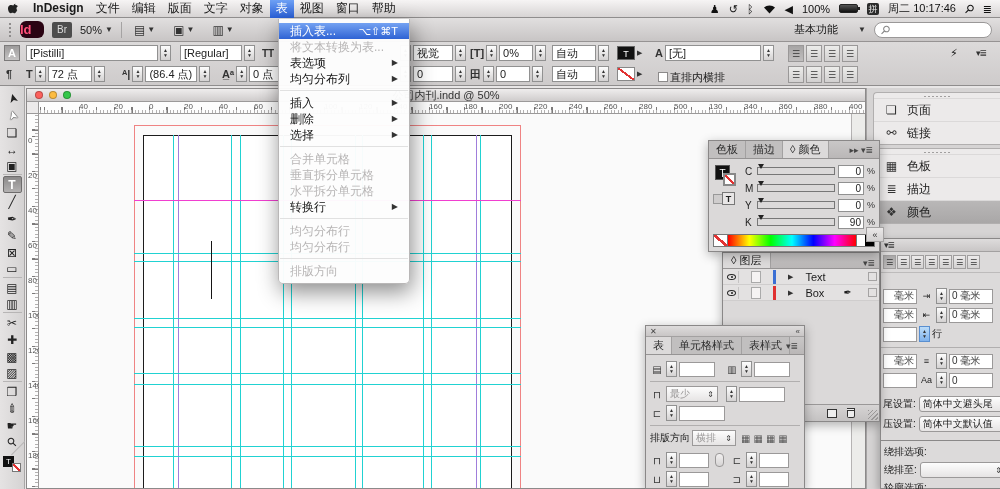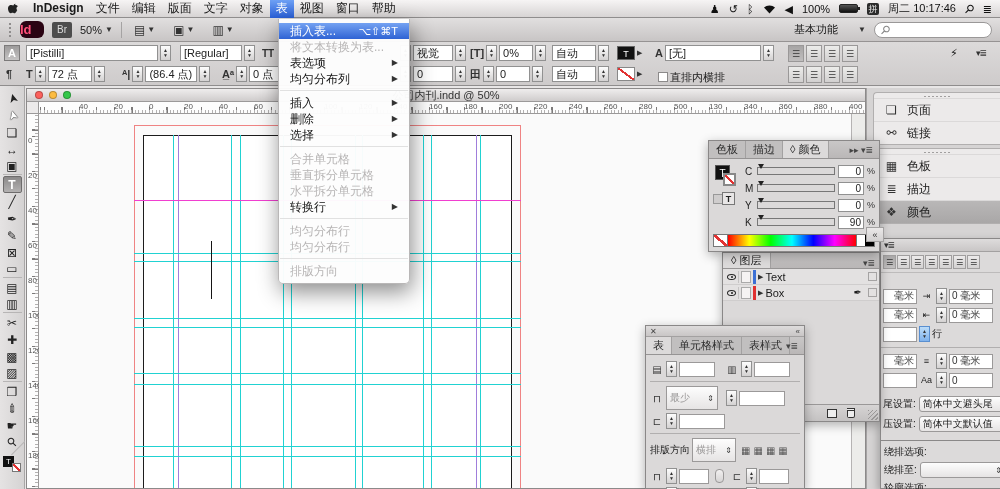--- a/index.html
+++ b/index.html
@@ -147,21 +147,21 @@
 .sunit{font-size:9px;color:#333}
 .spectrum{display:flex;margin:3px 4px 4px 4px;height:13px;border:1px solid #777}
 .spec-none{width:14px;background:linear-gradient(to top right,rgba(0,0,0,0) 42%,#e23333 42%,#e23333 58%,rgba(0,0,0,0) 58%),#fff;border-right:1px solid #777}
 .spec-grad{flex:1;background:linear-gradient(90deg,#f00,#ff0,#0f0,#0ff,#00f,#f0f,#f00)}
 .spec-w{width:9px;background:#fff;border-left:1px solid #777}
 .spec-b{width:9px;background:#000}
 
 
 .lheader{height:16px;background:linear-gradient(#c9c7c7,#b9b6b6);border-bottom:1px solid #969494;display:flex;align-items:flex-end}
 .ltab{height:15px;line-height:15px;background:#dcdada;padding:0 8px;font-size:11px;border-right:1px solid #a3a1a1}
-.lrow{height:16px;display:flex;align-items:center;gap:2px;border-bottom:1px solid #cfcdcd;padding:0 2px;font-size:11px;background:#e3e1e1}
+.lrow{height:16px;display:flex;align-items:center;gap:12px;border-bottom:1px solid #cfcdcd;padding:0 2px;font-size:11px;background:#e3e1e1}
 .eye{width:14px;height:12px;border-right:1px solid #c5c3c3;display:flex;align-items:center;justify-content:center}
 .eye i{display:block;width:9px;height:6px;border:1px solid #222;border-radius:50%;position:relative}
 .eye i::after{content:"";position:absolute;left:2.5px;top:1.5px;width:2px;height:2px;background:#222;border-radius:50%}
 .lcheck{width:10px;height:12px;border:1px solid #aaa;background:#f5f3f3}
 .lbar{width:3px;height:14px;background:var(--c)}
 .ltri{font-size:7px;color:#333}
 .lsq{width:9px;height:9px;border:1px solid #a5a3a3;margin-left:auto}
 .lpen{display:none;font-size:10px;margin-left:auto}
 .haspen .lpen{display:block}
 .haspen .lsq{margin-left:4px}
@@ -170,21 +170,21 @@
 .npage{width:10px;height:9px;border:1px solid #333;background:#eee}
 .trash{width:8px;height:10px;border:1px solid #333;border-top:3px double #333;border-radius:0 0 2px 2px;background:#eee}
 .grip{position:absolute;right:1px;bottom:1px;width:10px;height:10px;
   background:repeating-linear-gradient(135deg,#9a9898 0 1px,transparent 1px 3px)}
 
 
 .tbody{padding:3px 4px;font-size:10px}
 .trow{display:flex;align-items:center;gap:2px;margin:3px 0}
 .tic{width:14px;font-size:10px;color:#333;text-align:center}
 .fld2{height:15px;border:1px solid #9b9999;background:#fff;width:36px}
-.cmb{height:24px;border:1px solid #9b9999;background:linear-gradient(#fdfdfd,#e6e4e4);color:#9a9898;
+.cmb{height:16px;border:1px solid #9b9999;background:linear-gradient(#fdfdfd,#e6e4e4);color:#9a9898;
   display:flex;align-items:center;justify-content:space-between;padding:0 3px;font-size:10px}
 .tsep{border-top:1px solid #b1afaf;margin:4px 0}
 .gridic{font-size:10px;color:#555;margin-left:3px}
 .linkic{width:9px;height:14px;border:1px solid #9a9898;border-radius:4px;background:linear-gradient(#f2f0f0,#d6d4d4);margin:0 4px}
 
 
 .dockbg{position:absolute;left:866px;top:88px;width:134px;height:401px;z-index:8;background:#d6d4d4;border-left:1px solid #a5a3a3}
 .dgroup{position:absolute;left:6px;right:0;background:#eceaea;border:1px solid #b1afaf;border-right:none;border-radius:4px 0 0 4px;padding-top:5px}
 .dgroup::before{content:"";display:block;position:absolute;top:2px;left:50%;margin-left:-14px;width:28px;height:3px;
   background-image:radial-gradient(#a19f9f 35%,transparent 40%);background-size:4px 3px}

